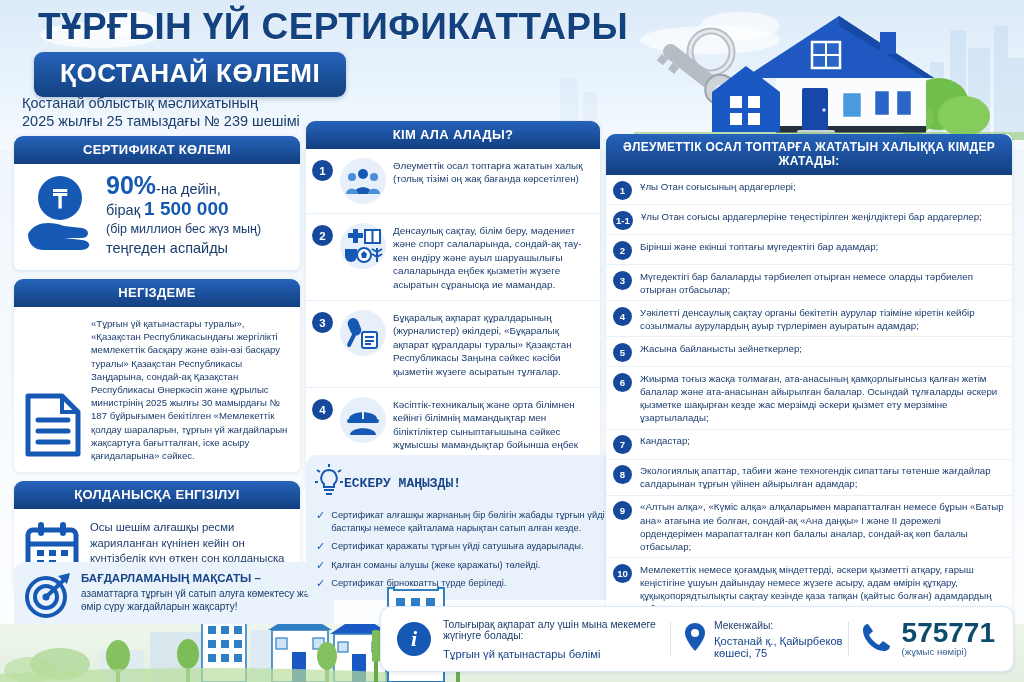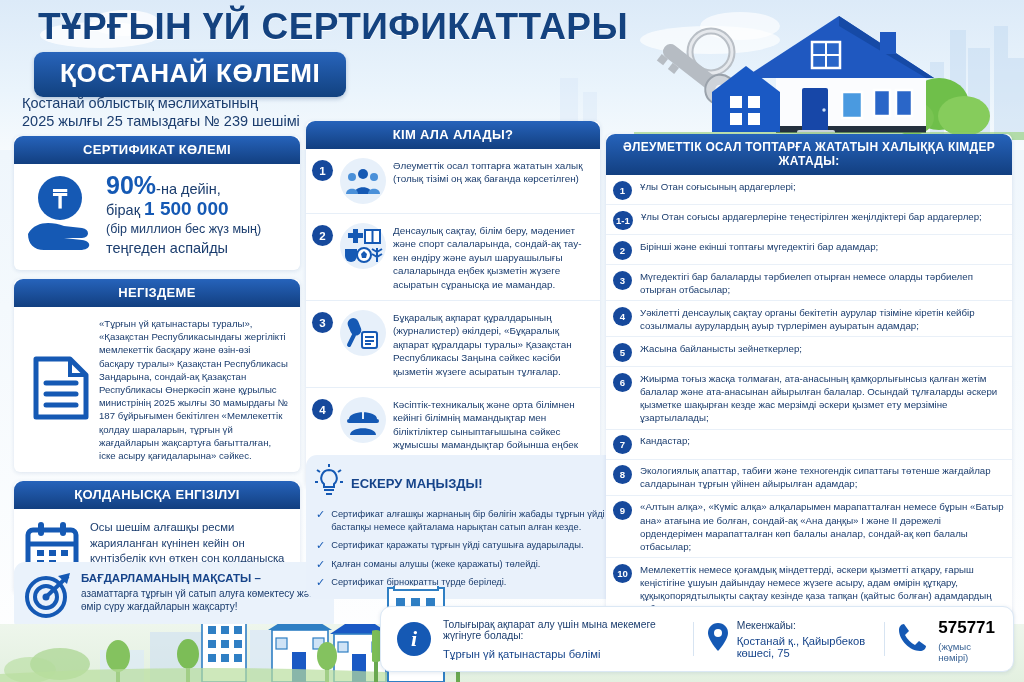--- a/index.html
+++ b/index.html
@@ -42,21 +42,21 @@
   
   .col-l{position:absolute;left:14px;top:136px;width:286px;}
 
   .sum-head{font-size:13px;padding:6px 0 7px;border-radius:9px 9px 0 0;}
   .sum-body{padding:10px 10px 12px 10px;display:flex;gap:8px;align-items:flex-start;}
   .sum-text{font-size:14.5px;line-height:19px;color:#1b3d6e;padding-top:2px;}
   .big{font-size:25px;font-weight:bold;color:#1559b4;}
   .bigm{font-size:19px;font-weight:bold;color:#1559b4;}
   .sm{font-size:12.5px;}
 
-  .osn-body{padding:10px 12px 10px 18px;display:flex;gap:9px;align-items:center;}
+  .osn-body{padding:10px 12px 10px 10px;display:flex;gap:9px;align-items:flex-end;}
   .osn-text{font-size:9.6px;line-height:13.2px;color:#1b3d6e;}
 
   .kol-body{padding:11px 10px 12px 10px;display:flex;gap:10px;align-items:flex-start;}
   .kol-text{font-size:11.3px;line-height:15.5px;color:#1b3d6e;}
 
   .goal{position:absolute;left:14px;top:562px;width:300px;
         background:#eaf2fb;border-radius:11px;padding:9px 10px 9px 10px;
         display:flex;gap:9px;align-items:flex-start;}
   .goal-t{font-size:11.5px;font-weight:bold;color:#16448a;line-height:14px;}
   .goal-b{font-size:10px;line-height:13.4px;color:#1b3d6e;margin-top:2px;}
@@ -69,21 +69,21 @@
   .krow:last-child{border-bottom:none;}
   .knum{flex:0 0 auto;width:21px;height:21px;border-radius:50%;
         background:#16499c;color:#fff;font-size:11.5px;font-weight:bold;
         display:flex;align-items:center;justify-content:center;margin-top:2px;}
   .kic{flex:0 0 auto;width:46px;height:46px;border-radius:50%;background:#e7f0fa;
        display:flex;align-items:center;justify-content:center;}
   .ktxt{font-size:9.9px;line-height:13.4px;color:#1b3d6e;padding-top:1px;}
 
   .note{position:absolute;left:306px;top:455px;width:294px;
         background:#e9f1fb;border-radius:11px;padding:9px 10px 10px 8px;}
-  .note-h{display:flex;gap:7px;align-items:center;}
+  .note-h{display:flex;align-items:center;font-family:Liberation Mono, monospace;}
   .note-t{font-size:13px;font-weight:bold;color:#16448a;}
   .nitem{display:flex;gap:6px;align-items:flex-start;margin-top:6px;padding-left:2px;}
   .ntxt{font-size:9.3px;line-height:12.6px;color:#1b3d6e;}
   .chk{flex:0 0 auto;color:#1559b4;font-size:11px;font-weight:bold;line-height:12px;}
 
   
   .col-r{position:absolute;left:606px;top:134px;width:406px;}
   .soc-head{font-size:12px;padding:6px 13px 7px;border-radius:9px 9px 0 0;}
   .srow{display:flex;gap:8px;align-items:flex-start;
         padding:4.5px 8px 4.5px 7px;border-bottom:1px solid #e9f0f8;}
@@ -100,21 +100,21 @@
         box-shadow:0 1px 4px rgba(30,70,130,.12);display:flex;align-items:center;}
   .fi{flex:0 0 auto;width:34px;height:34px;border-radius:50%;background:#1559b4;
       color:#fff;font-size:22px;font-weight:bold;font-style:italic;
       display:flex;align-items:center;justify-content:center;margin:0 12px 0 16px;
       font-family:"Liberation Serif",serif;}
   .fl1{font-size:10.3px;color:#1b3d6e;}
   .fl2{font-size:11.2px;color:#16448a;margin-top:7px;font-weight:500;}
   .vsep{width:1px;height:34px;background:#d7e4f2;margin:0 13px;}
   .addr-l{font-size:10.3px;color:#1b3d6e;}
   .addr-v{font-size:11.2px;color:#16448a;margin-top:4px;font-weight:500;}
-  .phone{font-size:17px;font-weight:bold;color:#000000;line-height:24px;}
+  .phone{font-size:28px;font-weight:bold;color:#0c4a6e;line-height:24px;}
   .phone-s{font-size:9.6px;color:#3b6495;margin-top:1px;}
 
   
   .ground{position:absolute;left:0;bottom:0;width:1024px;height:58px;
           background:linear-gradient(180deg,#eef6ec 0%,#e3f0e0 100%);}
 </style>
 </head>
 <body>
 
 <div class="page">

